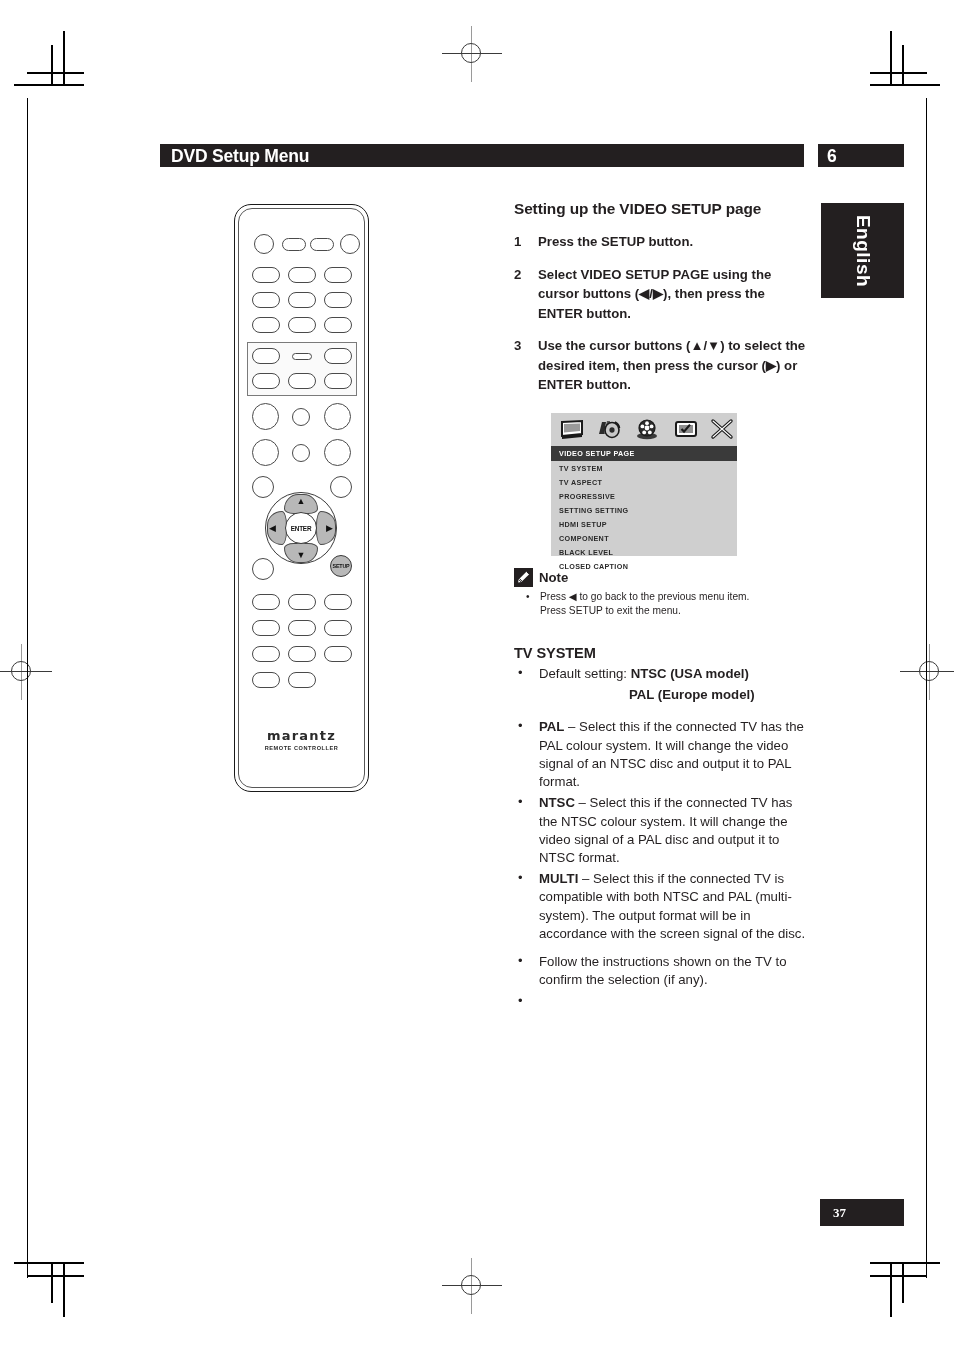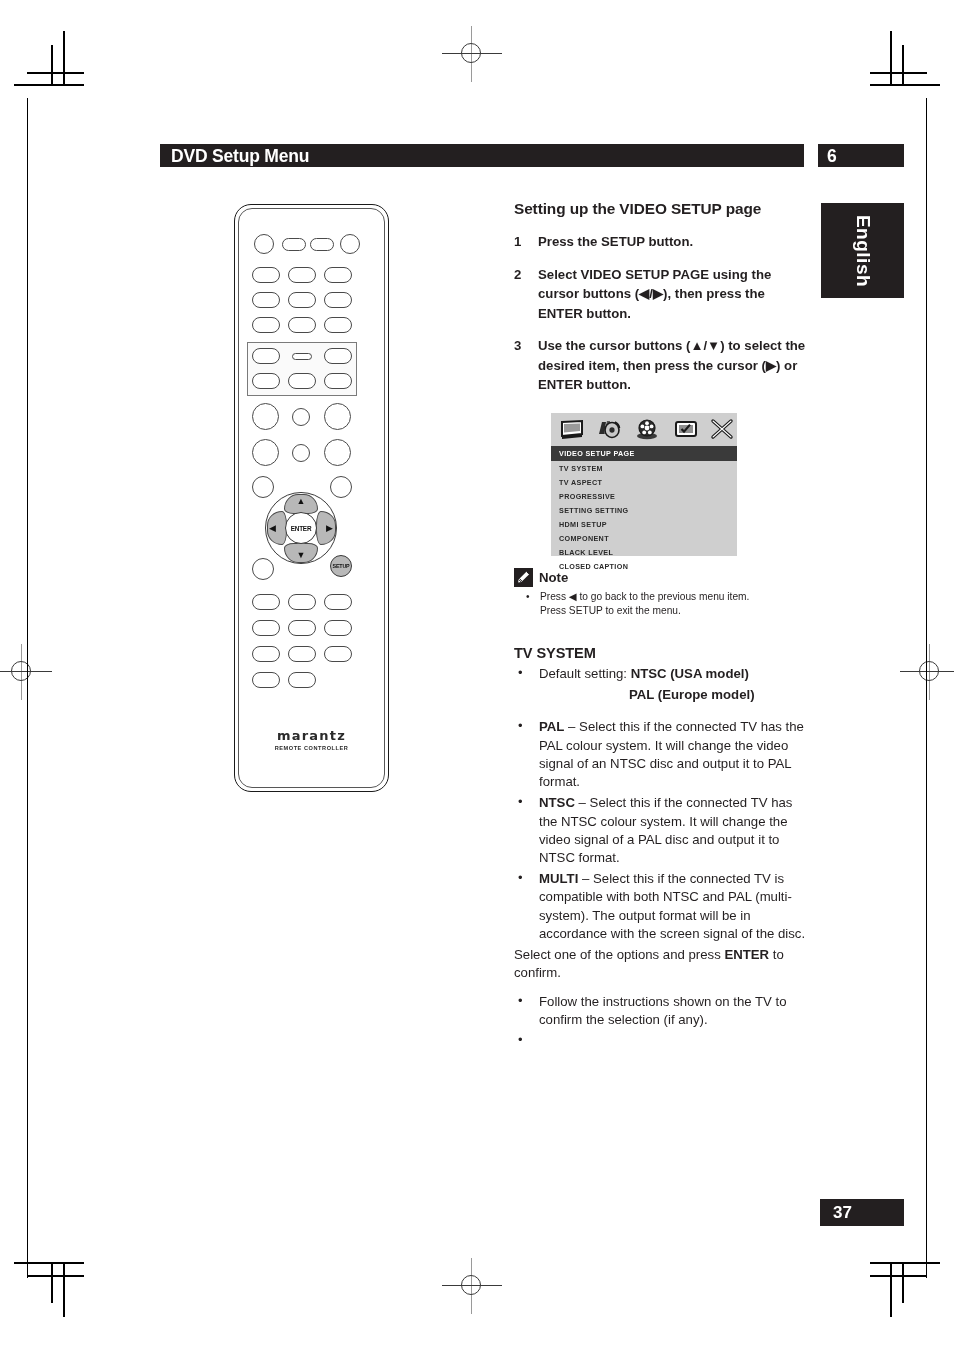--- a/index.html
+++ b/index.html
@@ -94,29 +94,30 @@
     position: absolute;
     left: 820px; top: 1199px;
     width: 84px; height: 27px;
     background: #231f20;
   }
   .page-box .num {
     position: absolute;
     left: 13px; top: 50%;
     transform: translateY(-50%);
     color: #ffffff;
-    font-size: 17px;
-    font-weight: bold;
+    font-size: 13px;
+    font-weight: bold;
+    font-family: Liberation Serif, serif;
   }
 
   
   .remote-wrap {
     position: absolute;
     left: 234px; top: 204px;
-    width: 135px; height: 588px; padding-left: 20px;
+    width: 135px; height: 588px;
   }
   .remote-body {
     position: absolute;
     inset: 0;
     border: 1.6px solid #1a1a1a;
     border-radius: 17px;
     background: #ffffff;
     box-sizing: border-box;
   }
   .remote-inner {
@@ -631,23 +632,20 @@
     <span>–</span>
     <span>Select this if the connected TV has the NTSC colour system. It will change the video signal of a PAL disc and output it to NTSC format.</span>
   </div>
   <div class="bullet">
     <span class="dot">•</span>
     <b>MULTI</b>
     <span>–</span>
     <span>Select this if the connected TV is compatible with both NTSC and PAL (multi-system). The output format will be in accordance with the screen signal of the disc.</span>
   </div>
 
-  <p class="para">
-    <span>Select one of the options and press </span><b>ENTER</b><span> to confirm.</span>
-  </p>
 
   <div class="gap"></div>
   <div class="bullet">
     <span class="dot">•</span>
     <span>Follow the instructions shown on the TV to confirm the selection (if any).</span>
   </div>
   <div class="bullet">
     <span class="dot">•</span>
   </div>
 </div>

